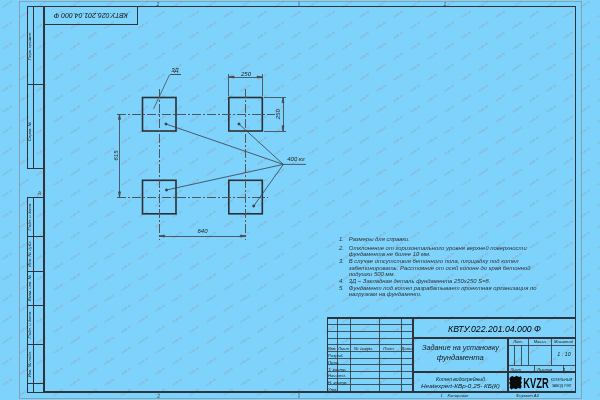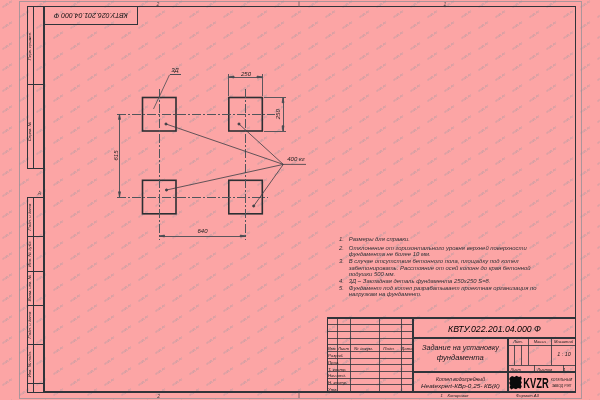--- a/index.html
+++ b/index.html
@@ -1,16 +1,16 @@
 <!DOCTYPE html>
 <html><head>
 <meta charset="utf-8">
 <style>
   html,body{margin:0;padding:0;background:#fff;}
-  #page{position:relative;width:600px;height:400px;background:#fca5a5;overflow:hidden;
+  #page{position:relative;width:600px;height:400px;background:#7dd3fc;overflow:hidden;
         font-family:"Liberation Sans", sans-serif;}
   svg{position:absolute;left:0;top:0;}
   text{font-family:"Liberation Sans", sans-serif;-webkit-font-smoothing:antialiased;}
 </style>
 </head>
 <body>
 <div id="page">
 <svg width="600" height="400" viewBox="0 0 600 400">
   <defs>
 

